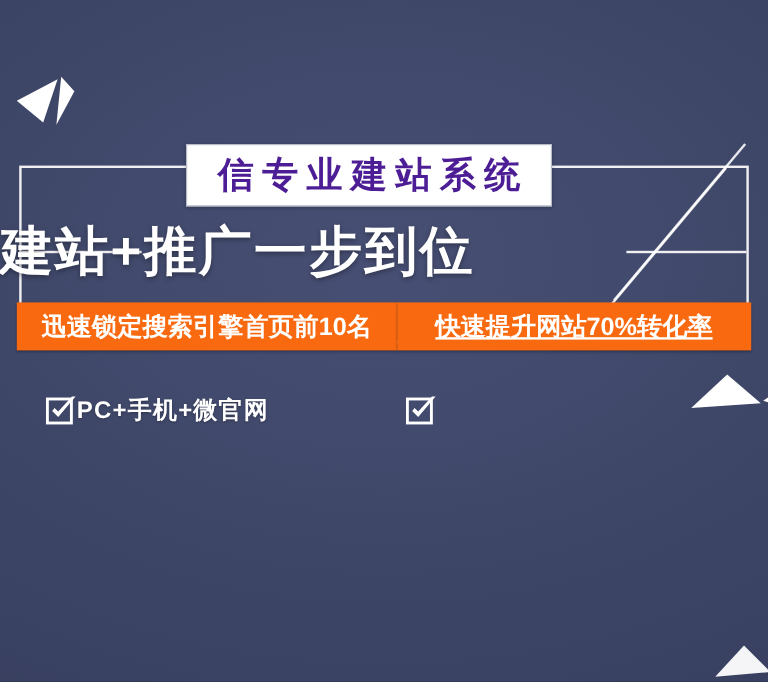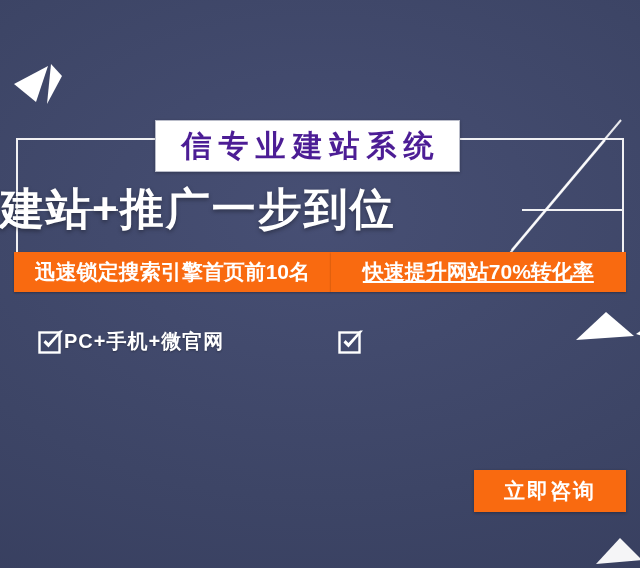--- a/index.html
+++ b/index.html
@@ -234,15 +234,14 @@
       <span class="check-icon">
         <svg width="26" height="26" viewBox="0 0 26 26" aria-hidden="true">
           <rect x="1.5" y="3.5" width="20" height="20" fill="none" stroke="#ffffff" stroke-width="2.4"></rect>
           <path d="M5.5 13.5 L10.5 18.5 L25 1.5 L22 1.5 L10.5 14 L7.5 11 Z" fill="#ffffff"></path>
         </svg>
       </span>
     </div>
 
   </div>
 
-  <button class="cta">立即咨询</button>
 
 </div>
 
 </body></html>

